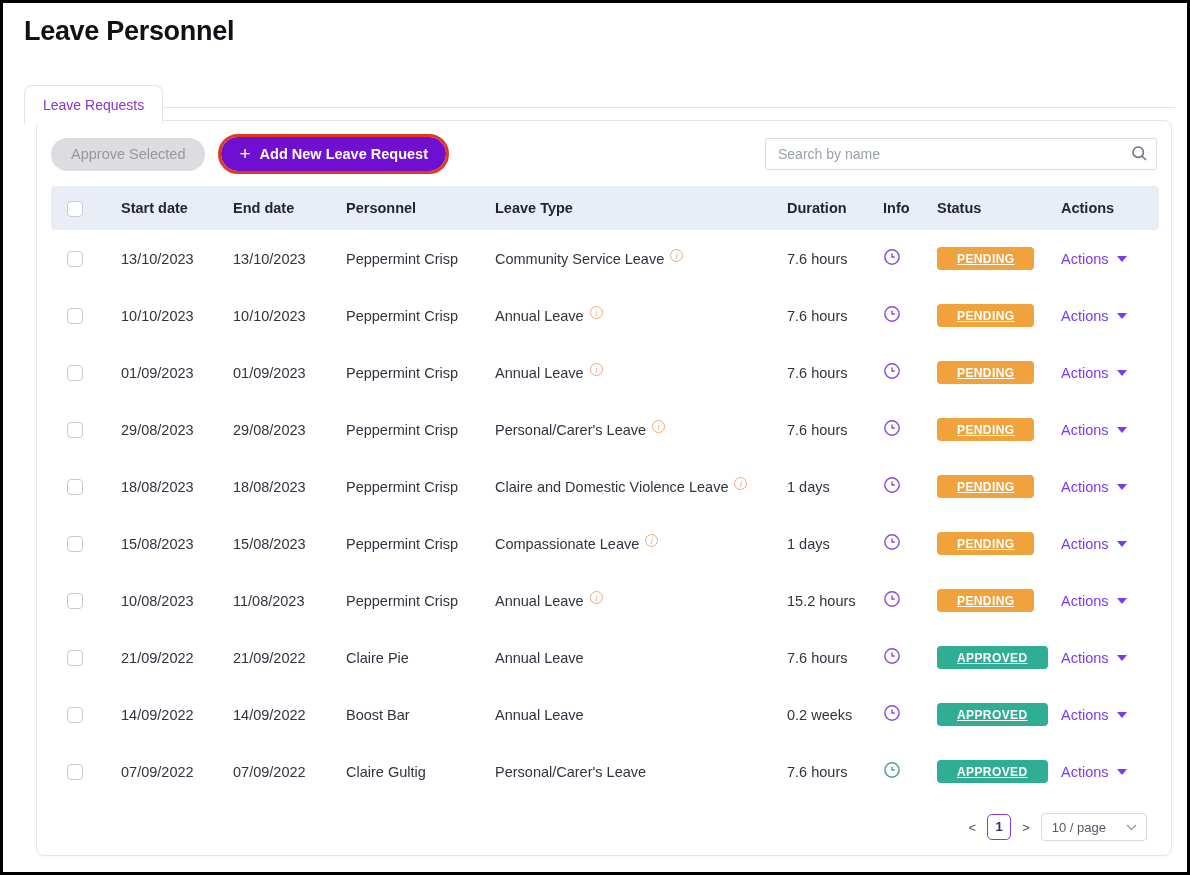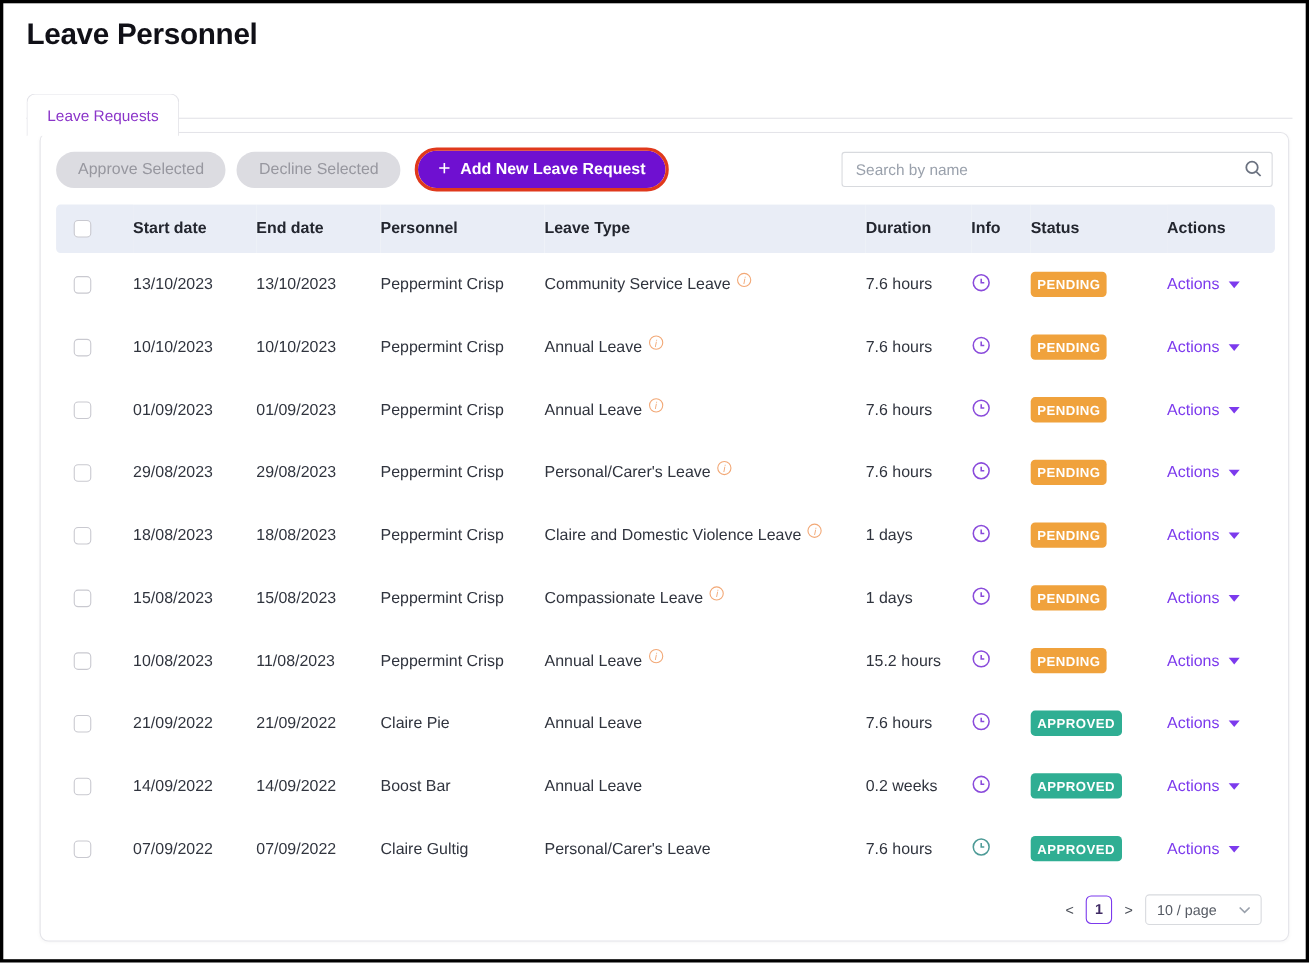--- a/index.html
+++ b/index.html
@@ -129,26 +129,27 @@
     color: var(--info-color);
     font-size: 9px;
     line-height: 12px;
     text-align: center;
     font-style: italic;
     cursor: pointer;
   }
   .clock { display: inline-flex; cursor: pointer; }
   .badge {
     display: inline-block;
-    padding: 5px 6px 4px;
+    padding: 5px 20px 4px;
     border-radius: 4px;
     color: #fff;
     font-size: 12px;
     font-weight: 700;
     letter-spacing: 0.4px;
+    text-decoration: underline;
   }
   .badge.pending { background: var(--pending); }
   .badge.approved { background: var(--approved); }
   .actions-link {
     color: var(--link-purple);
     font-size: 14.5px;
     cursor: pointer;
     display: inline-flex;
     align-items: center;
     gap: 8px;
@@ -201,21 +202,20 @@
 <h1 class="page-title">Leave Personnel</h1>
 
 <div class="tabbar">
   <div class="tab">Leave Requests</div>
 </div>
 
 <div class="card">
 
   <div class="toolbar">
     <button class="btn btn-disabled">Approve Selected</button>
-    <button class="btn btn-disabled">Decline Selected</button>
     <button class="btn btn-primary">
       <span class="plus">+</span>
       <span>Add New Leave Request</span>
     </button>
     <div class="search-wrap">
       <input type="text" placeholder="Search by name" style="">
       <span class="search-icon">
         <svg width="17" height="17" viewBox="0 0 17 17" fill="none" stroke="currentColor" stroke-width="1.6">
           <circle cx="7.2" cy="7.2" r="5.2"></circle>
             <path d="M11.2 11.2 L15 15"></path>

